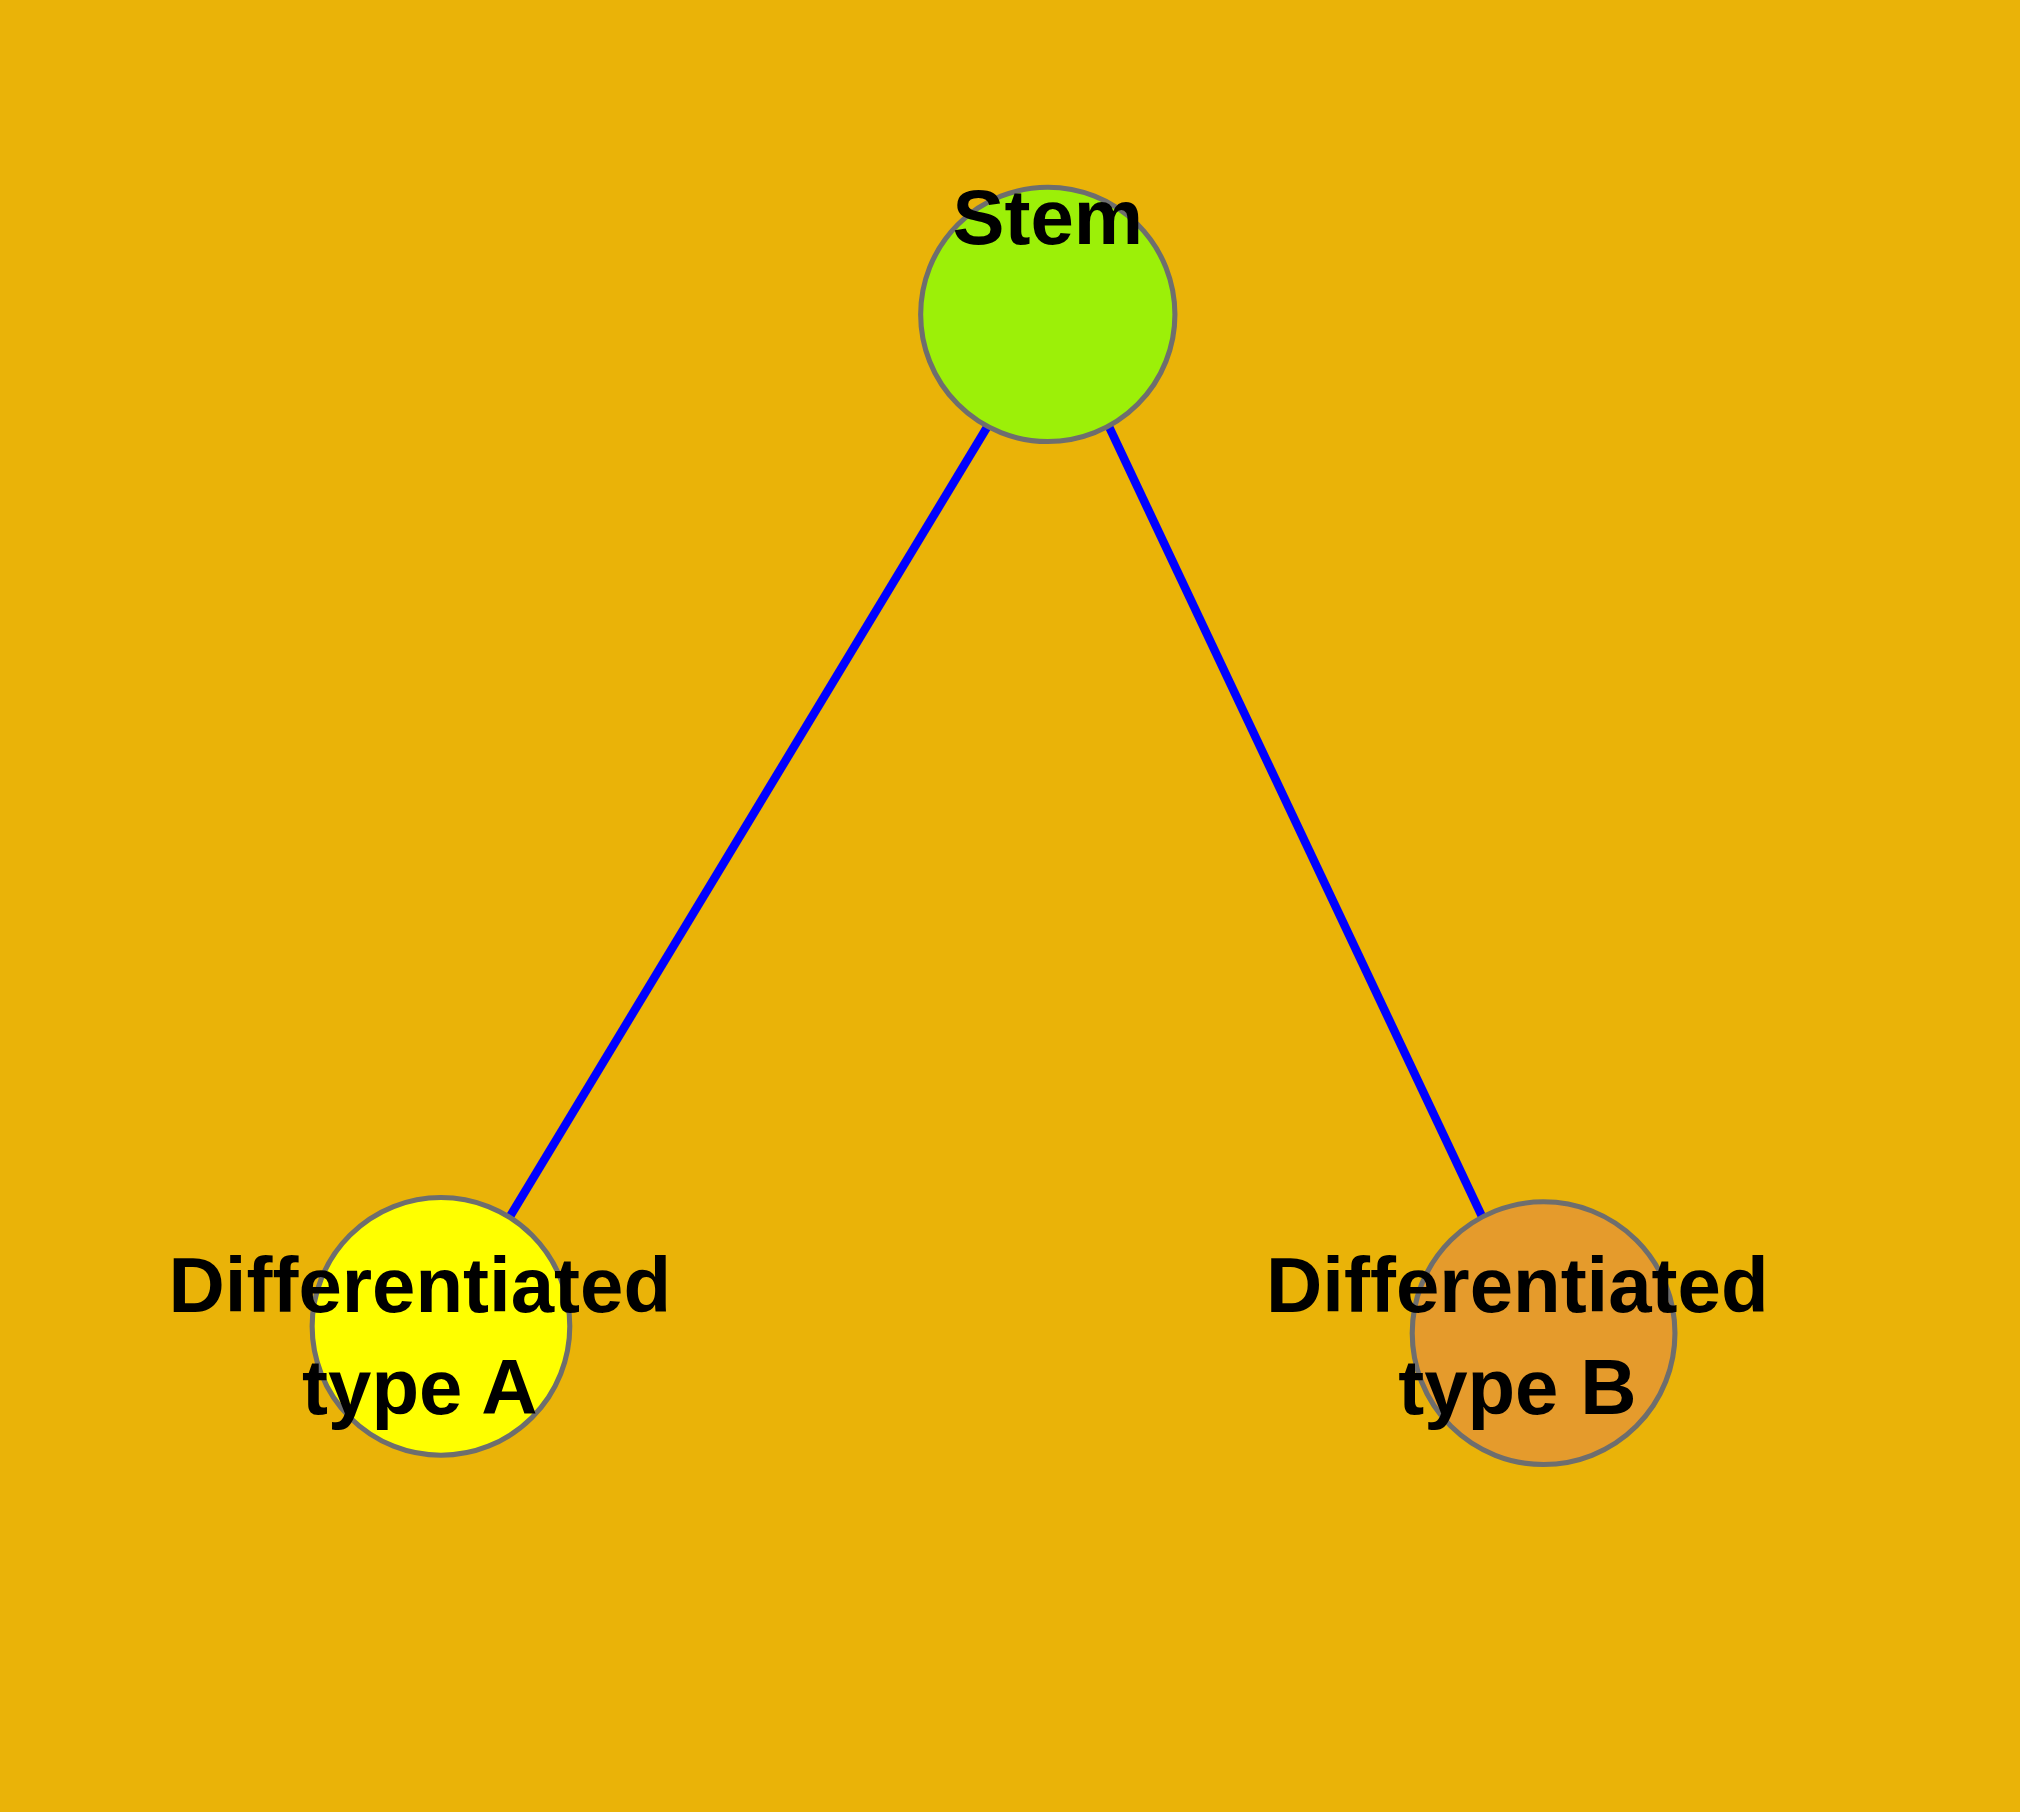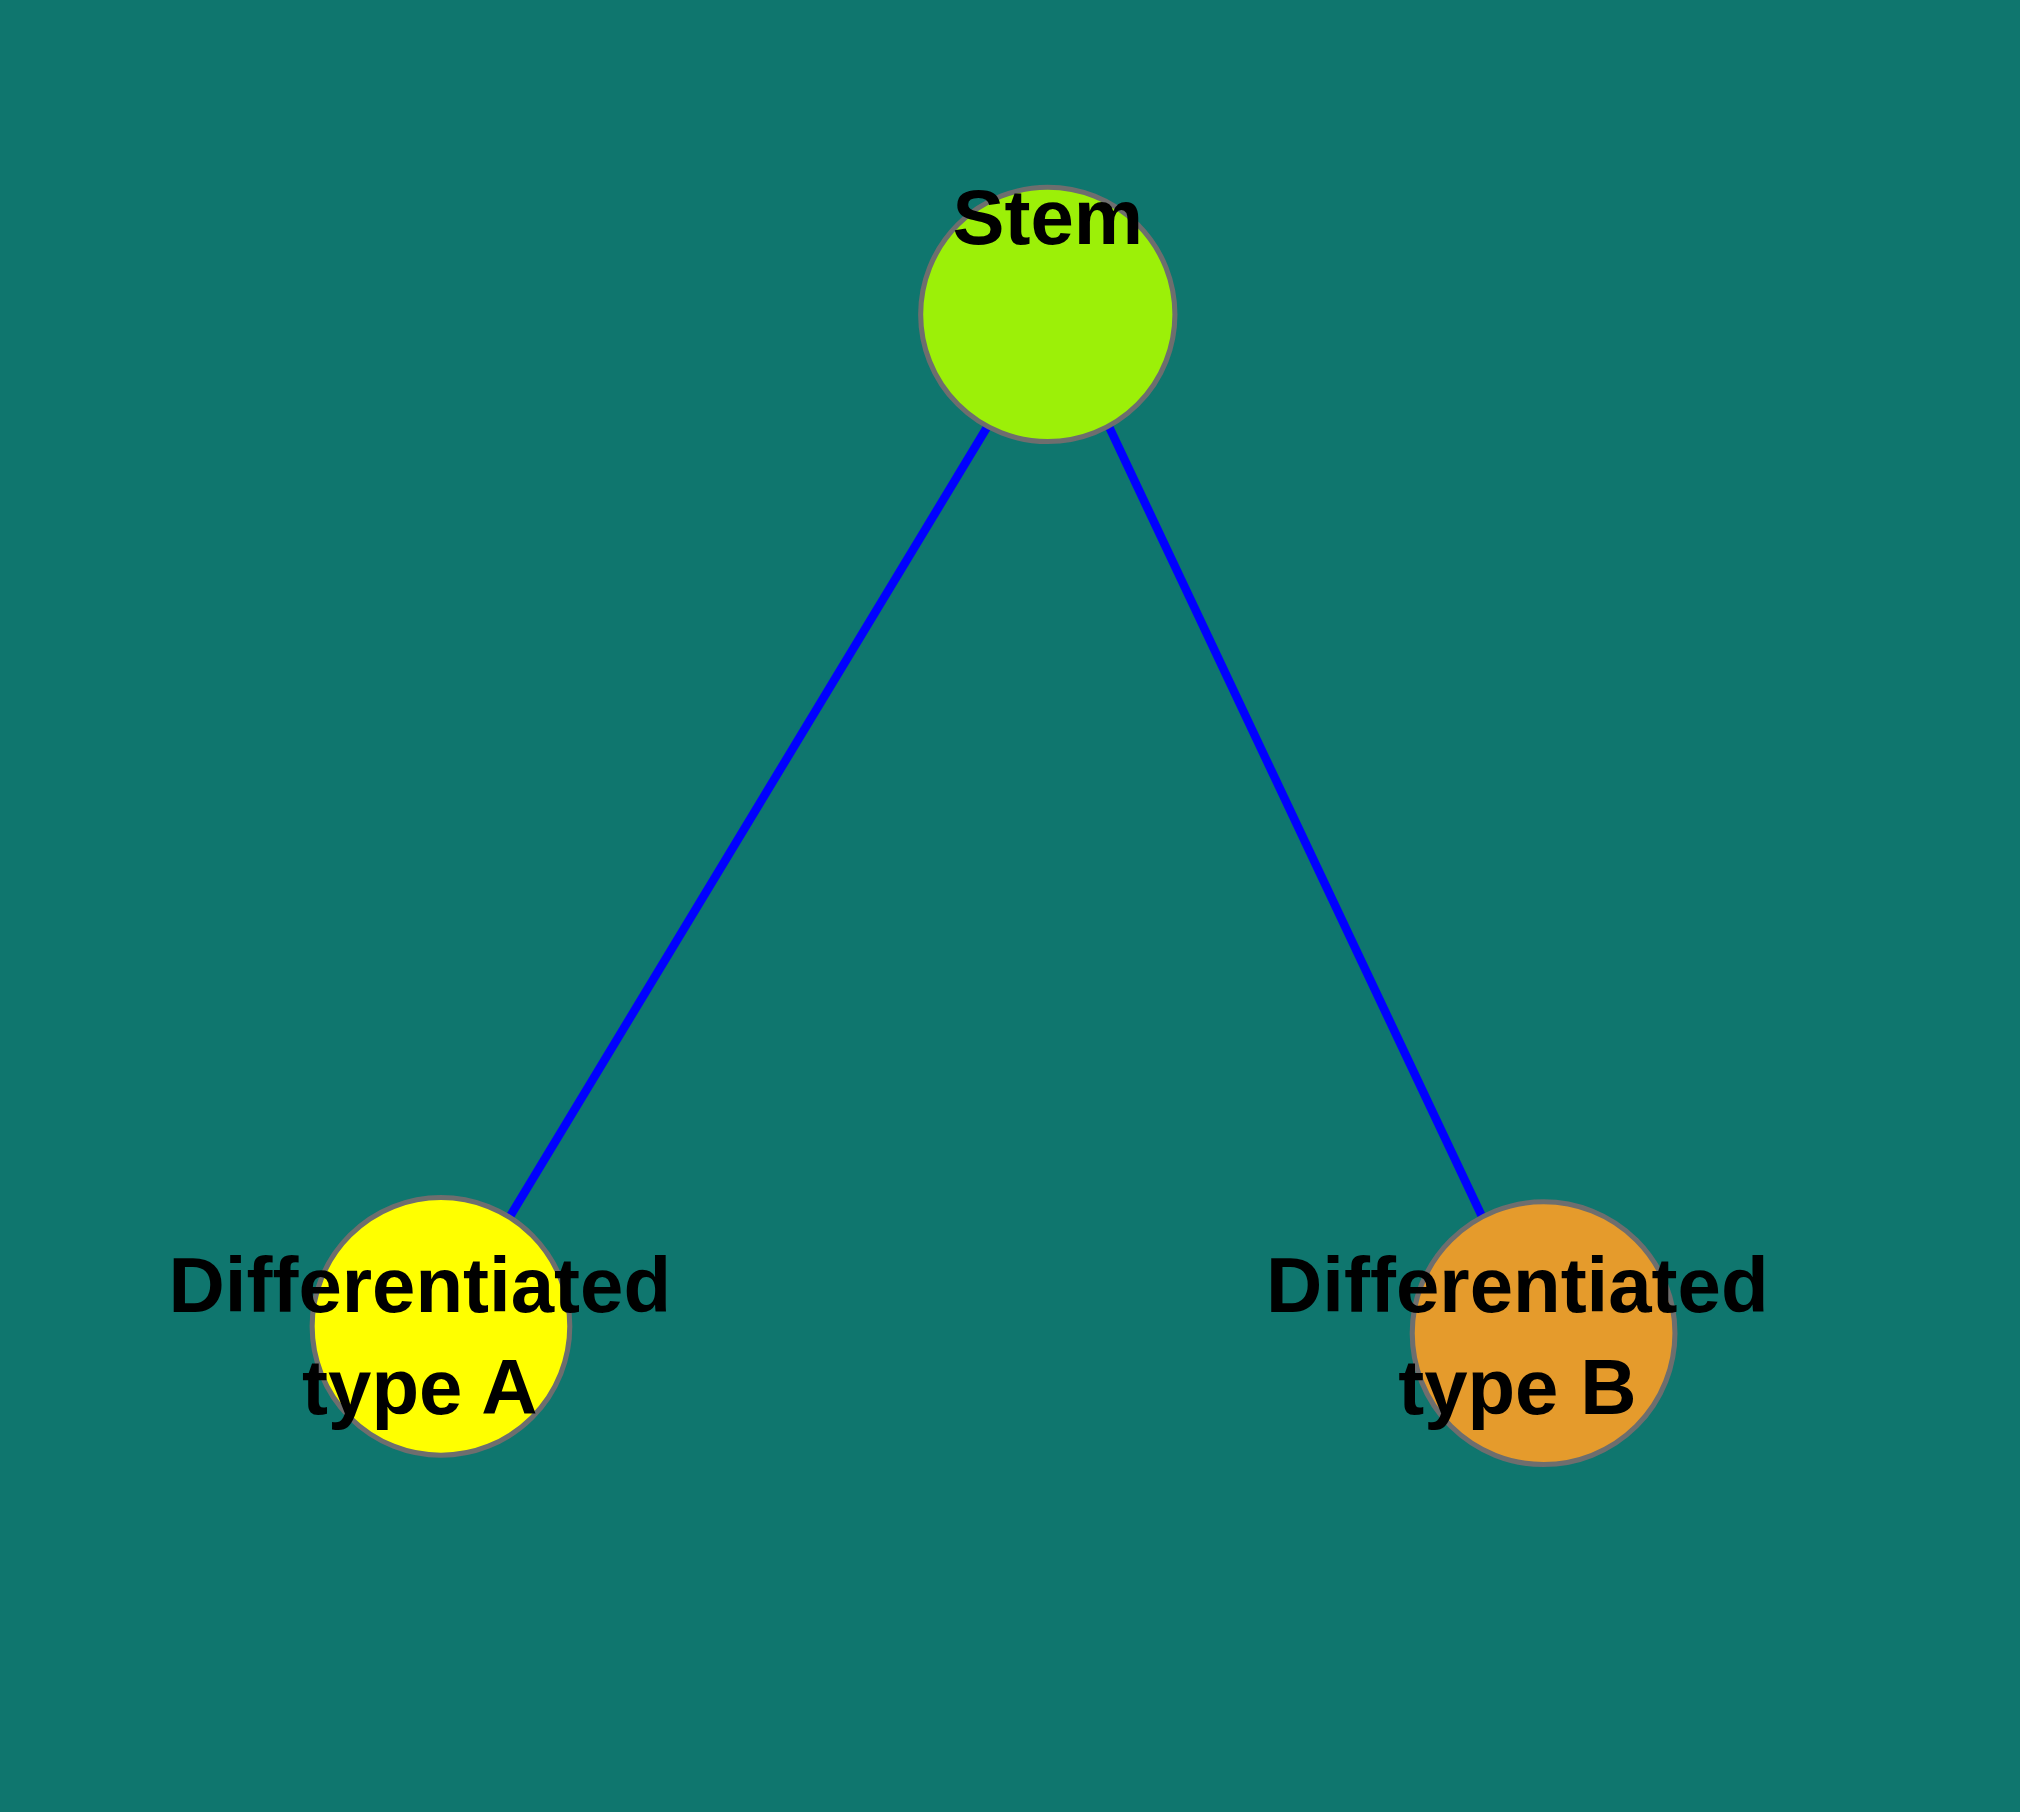--- a/index.html
+++ b/index.html
@@ -4,21 +4,21 @@
 <style>
   html, body {
     margin: 0;
     padding: 0;
     background: #ccccff;
   }
   #canvas {
     position: relative;
     width: 2021px;
     height: 1812px;
-    background: #0f766e;
+    background: #eab308;
     overflow: hidden;
     font-family: "Liberation Sans", sans-serif;
   }
   #graph-svg {
     position: absolute;
     left: 0;
     top: 0;
     width: 2021px;
     height: 1812px;
   }

